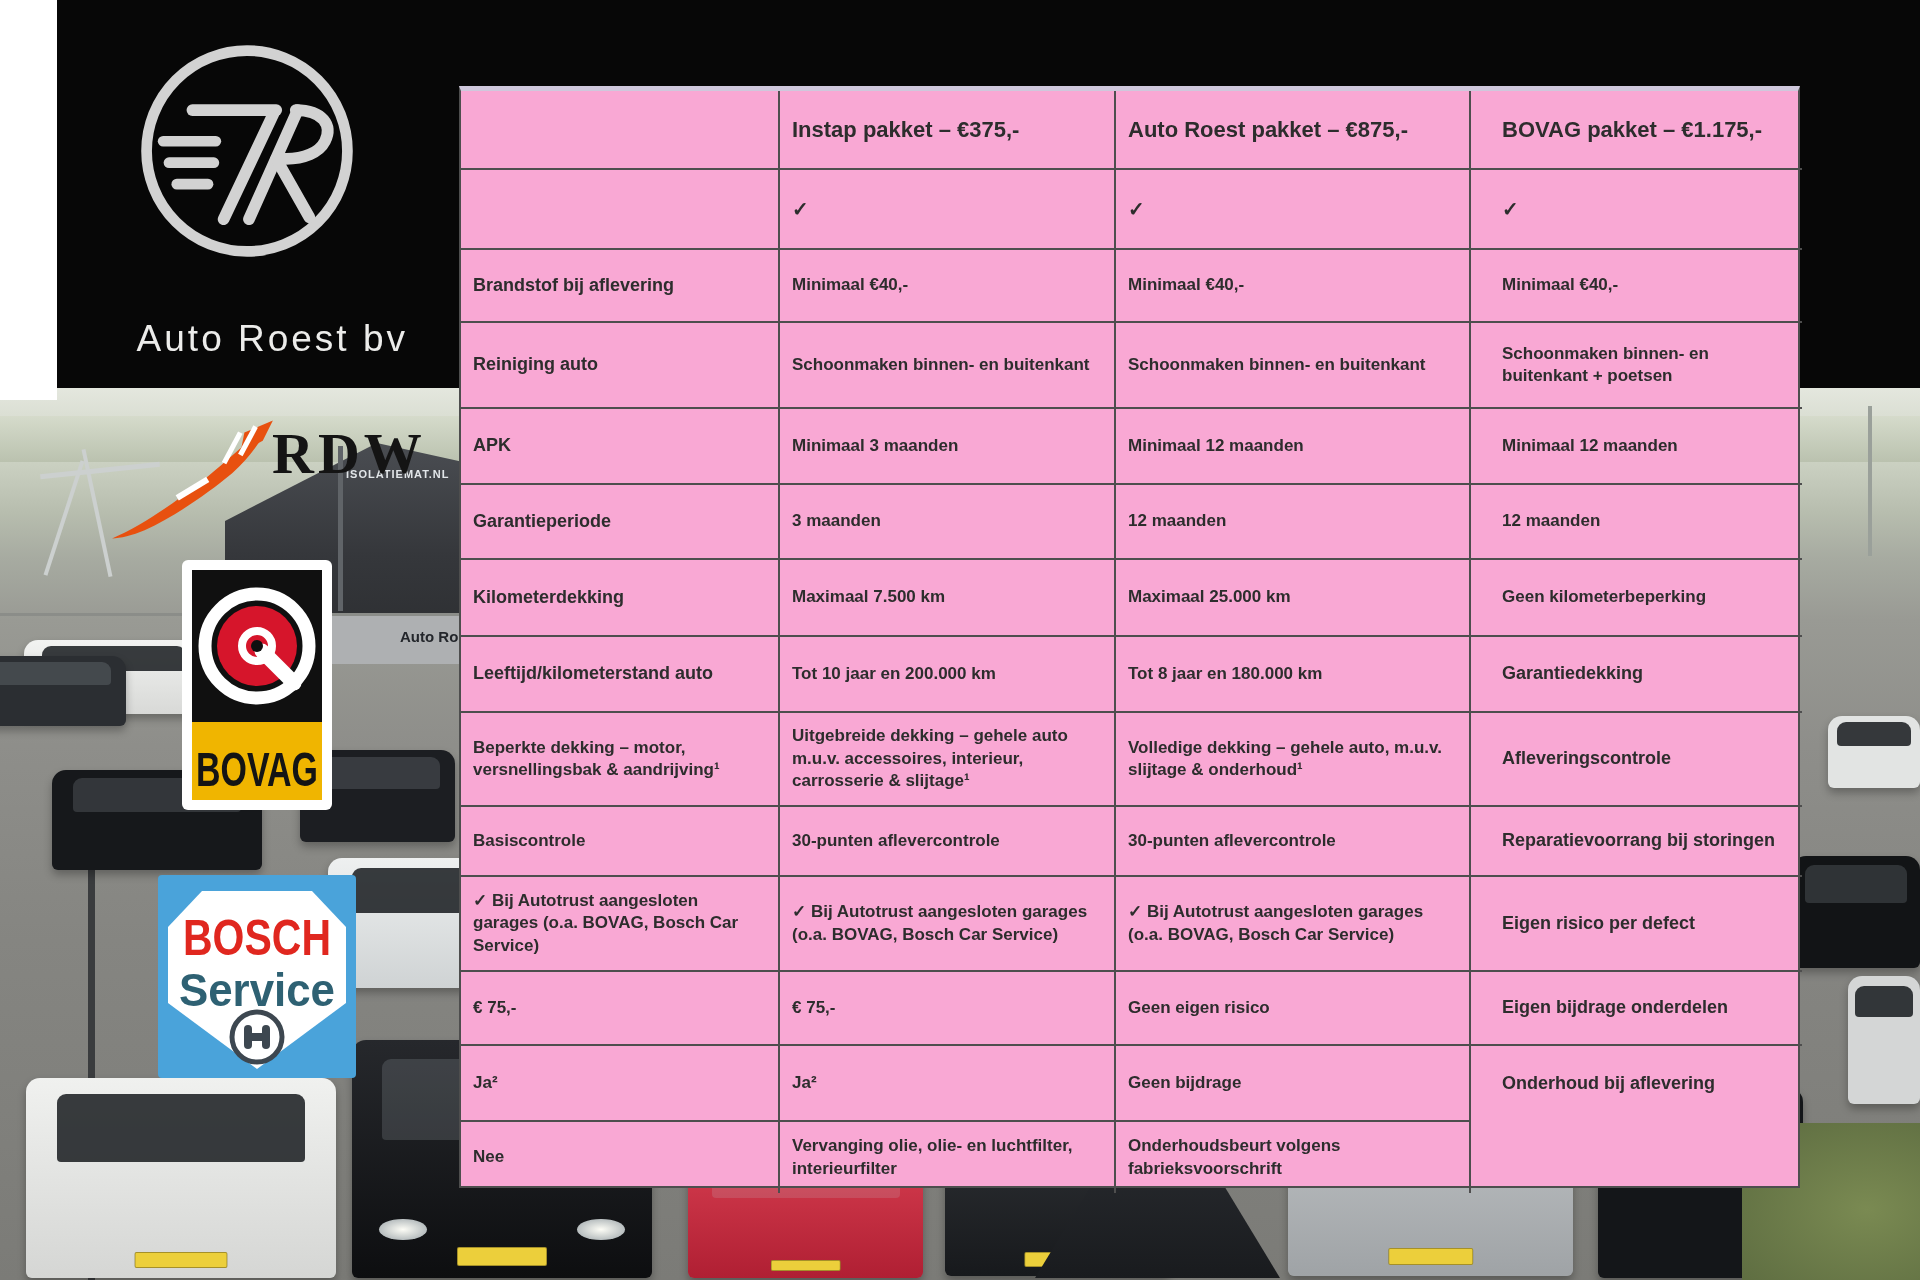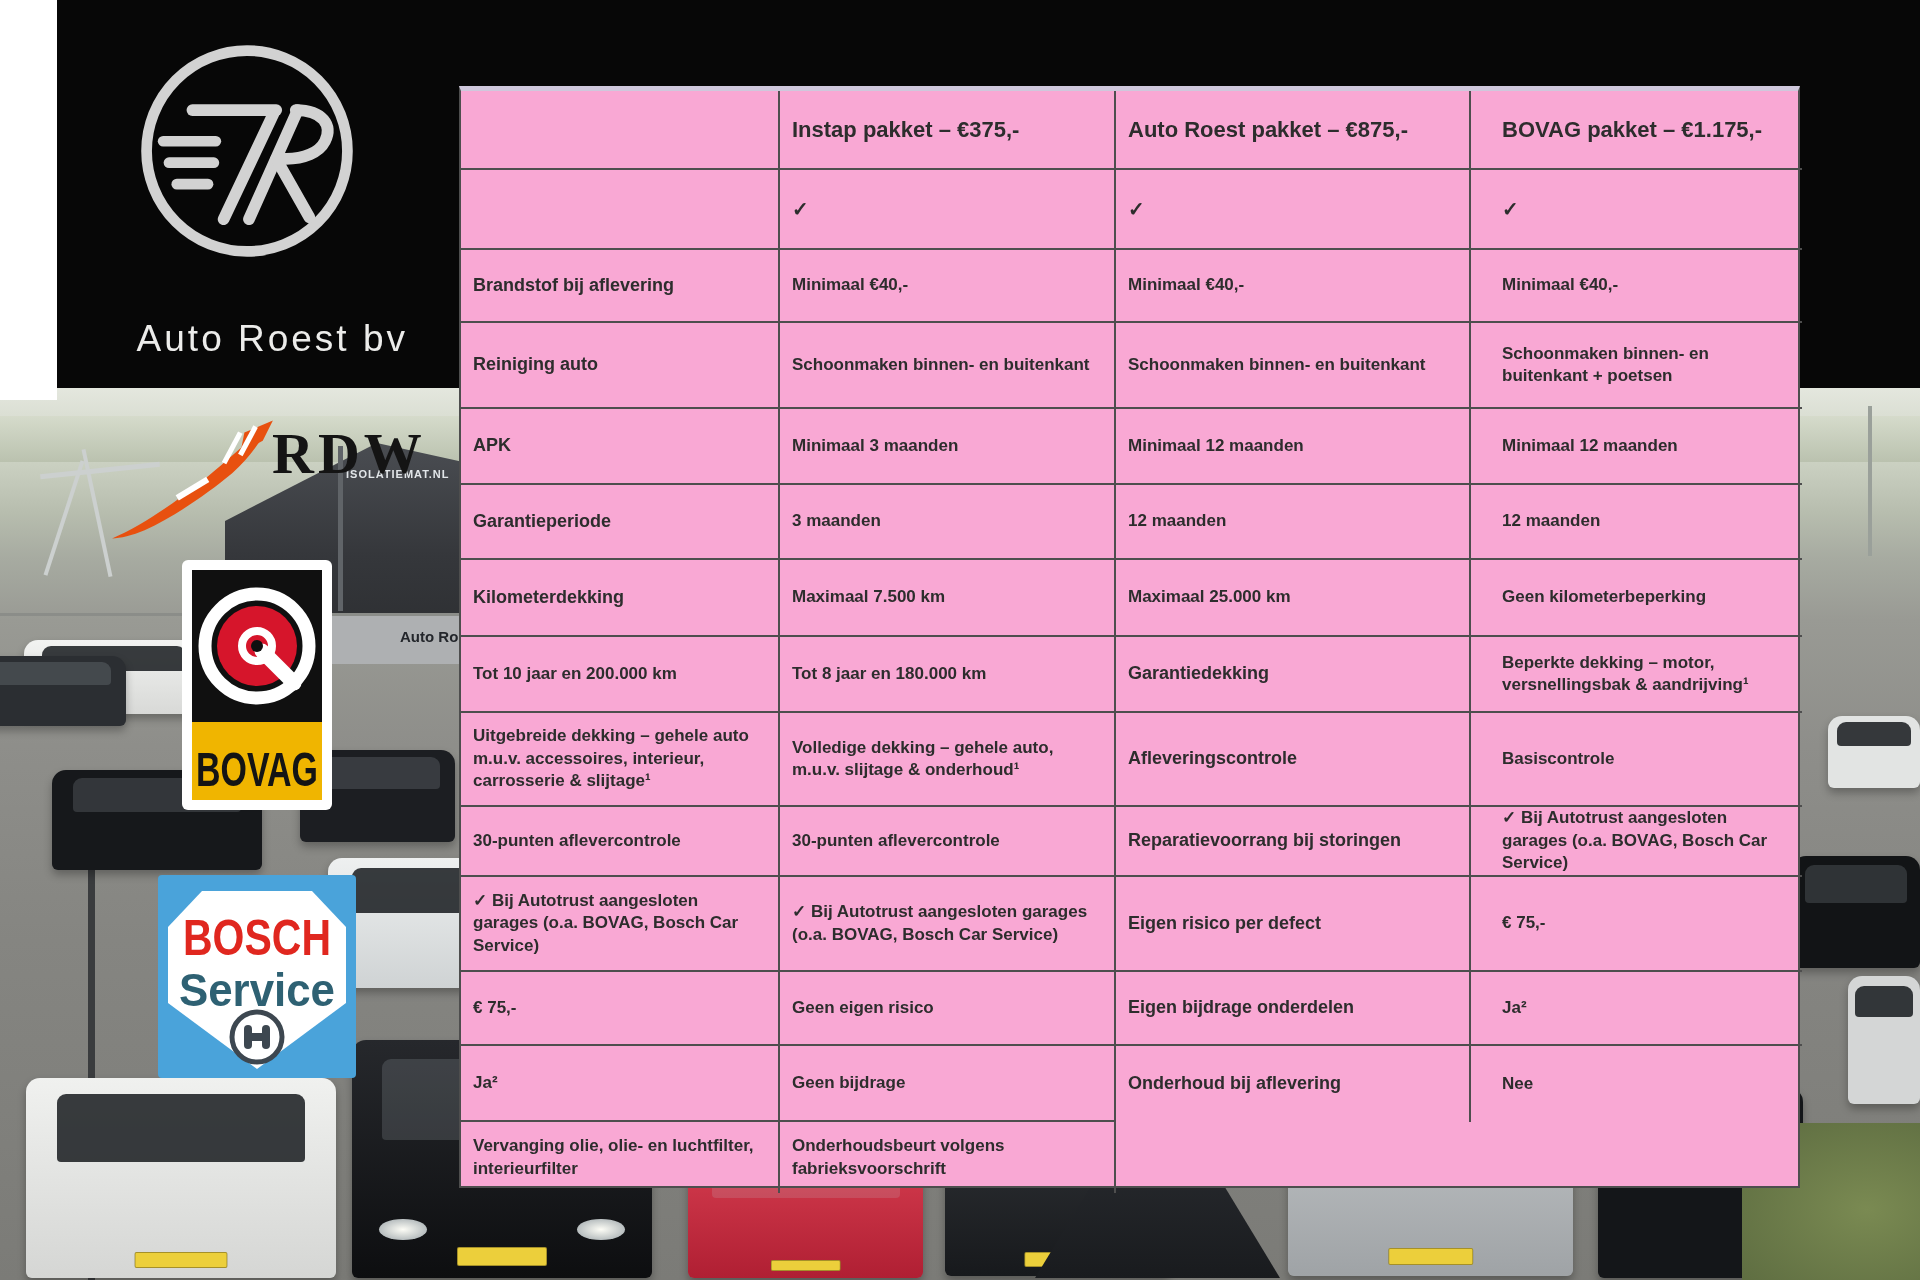--- a/index.html
+++ b/index.html
@@ -227,20 +227,21 @@
     <div class="tc tl">Garantieperiode</div>
     <div class="tc">3 maanden</div>
     <div class="tc">12 maanden</div>
     <div class="tc">12 maanden</div>
 
     <div class="tc tl">Kilometerdekking</div>
     <div class="tc">Maximaal 7.500 km</div>
     <div class="tc">Maximaal 25.000 km</div>
     <div class="tc">Geen kilometerbeperking</div>
 
+    <div class="tc tl">Leeftijd/kilometerstand auto</div>
     <div class="tc">Tot 10 jaar en 200.000 km</div>
     <div class="tc">Tot 8 jaar en 180.000 km</div>
 
     <div class="tc tl">Garantiedekking</div>
     <div class="tc">Beperkte dekking – motor, versnellingsbak &amp; aandrijving¹</div>
     <div class="tc">Uitgebreide dekking – gehele auto m.u.v. accessoires, interieur, carrosserie &amp; slijtage¹</div>
     <div class="tc">Volledige dekking – gehele auto, m.u.v. slijtage &amp; onderhoud¹</div>
 
     <div class="tc tl">Afleveringscontrole</div>
     <div class="tc">Basiscontrole</div>

